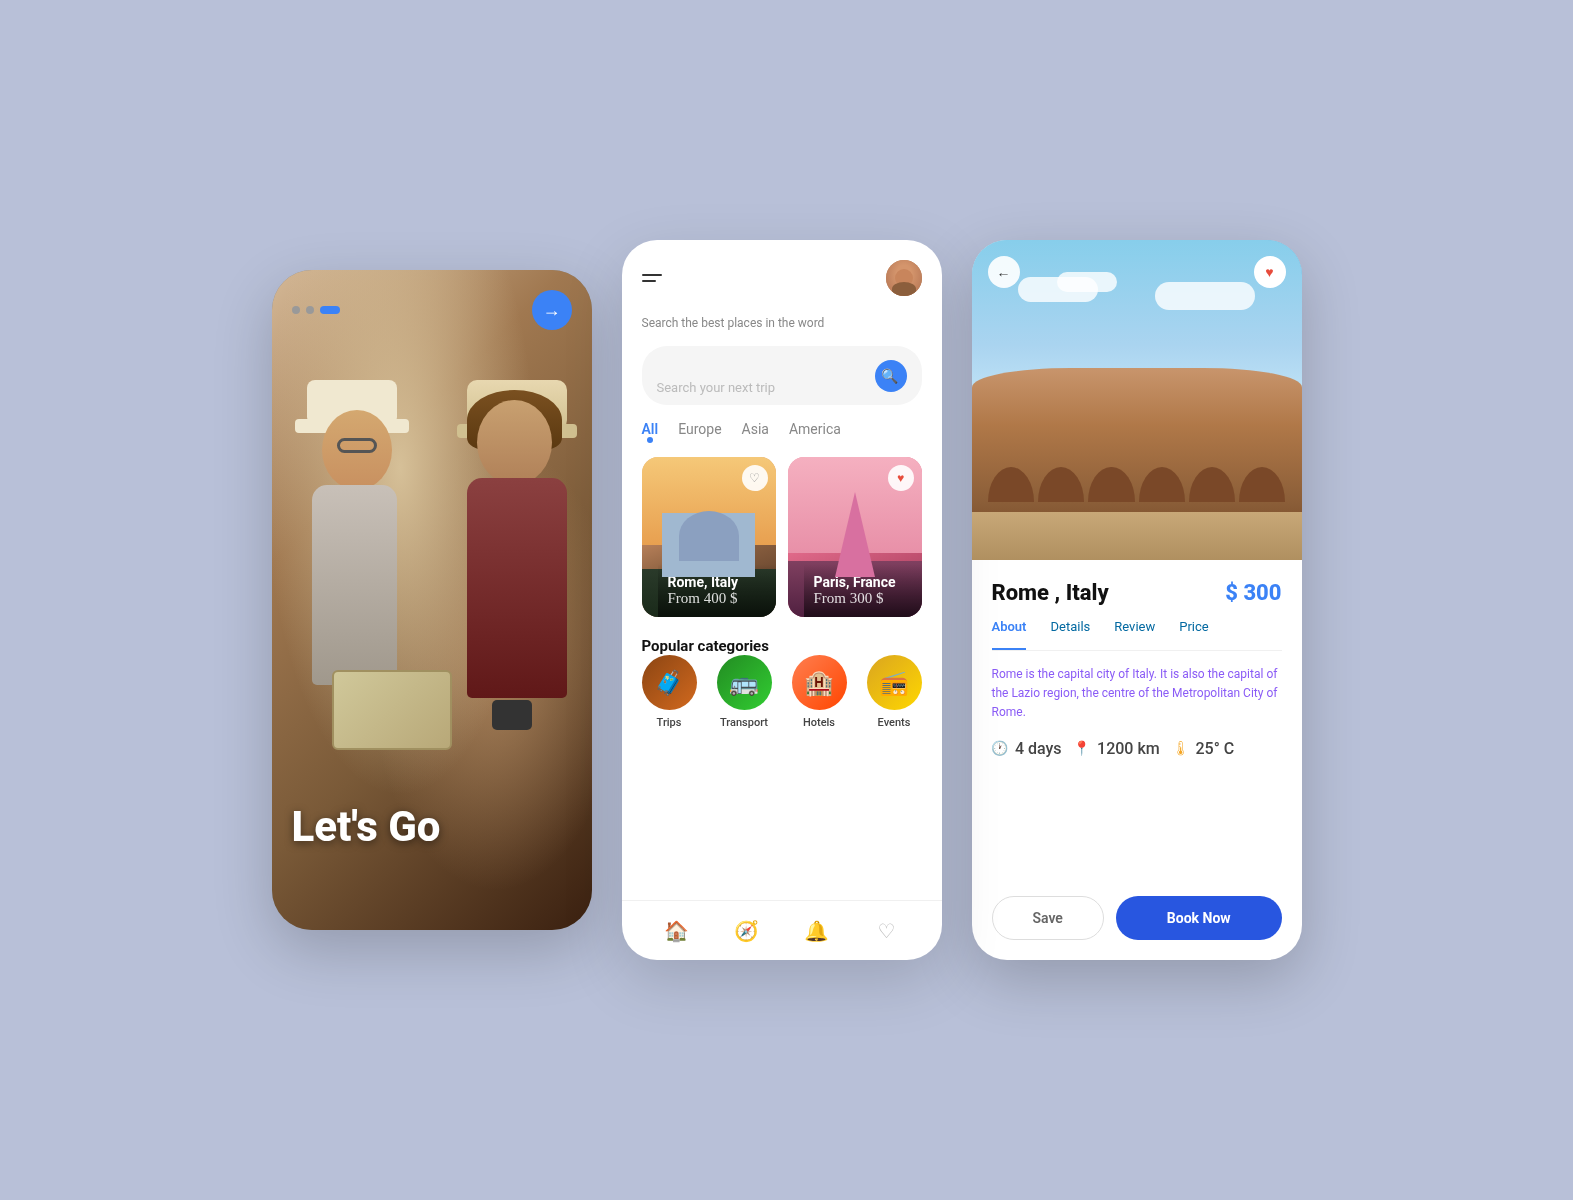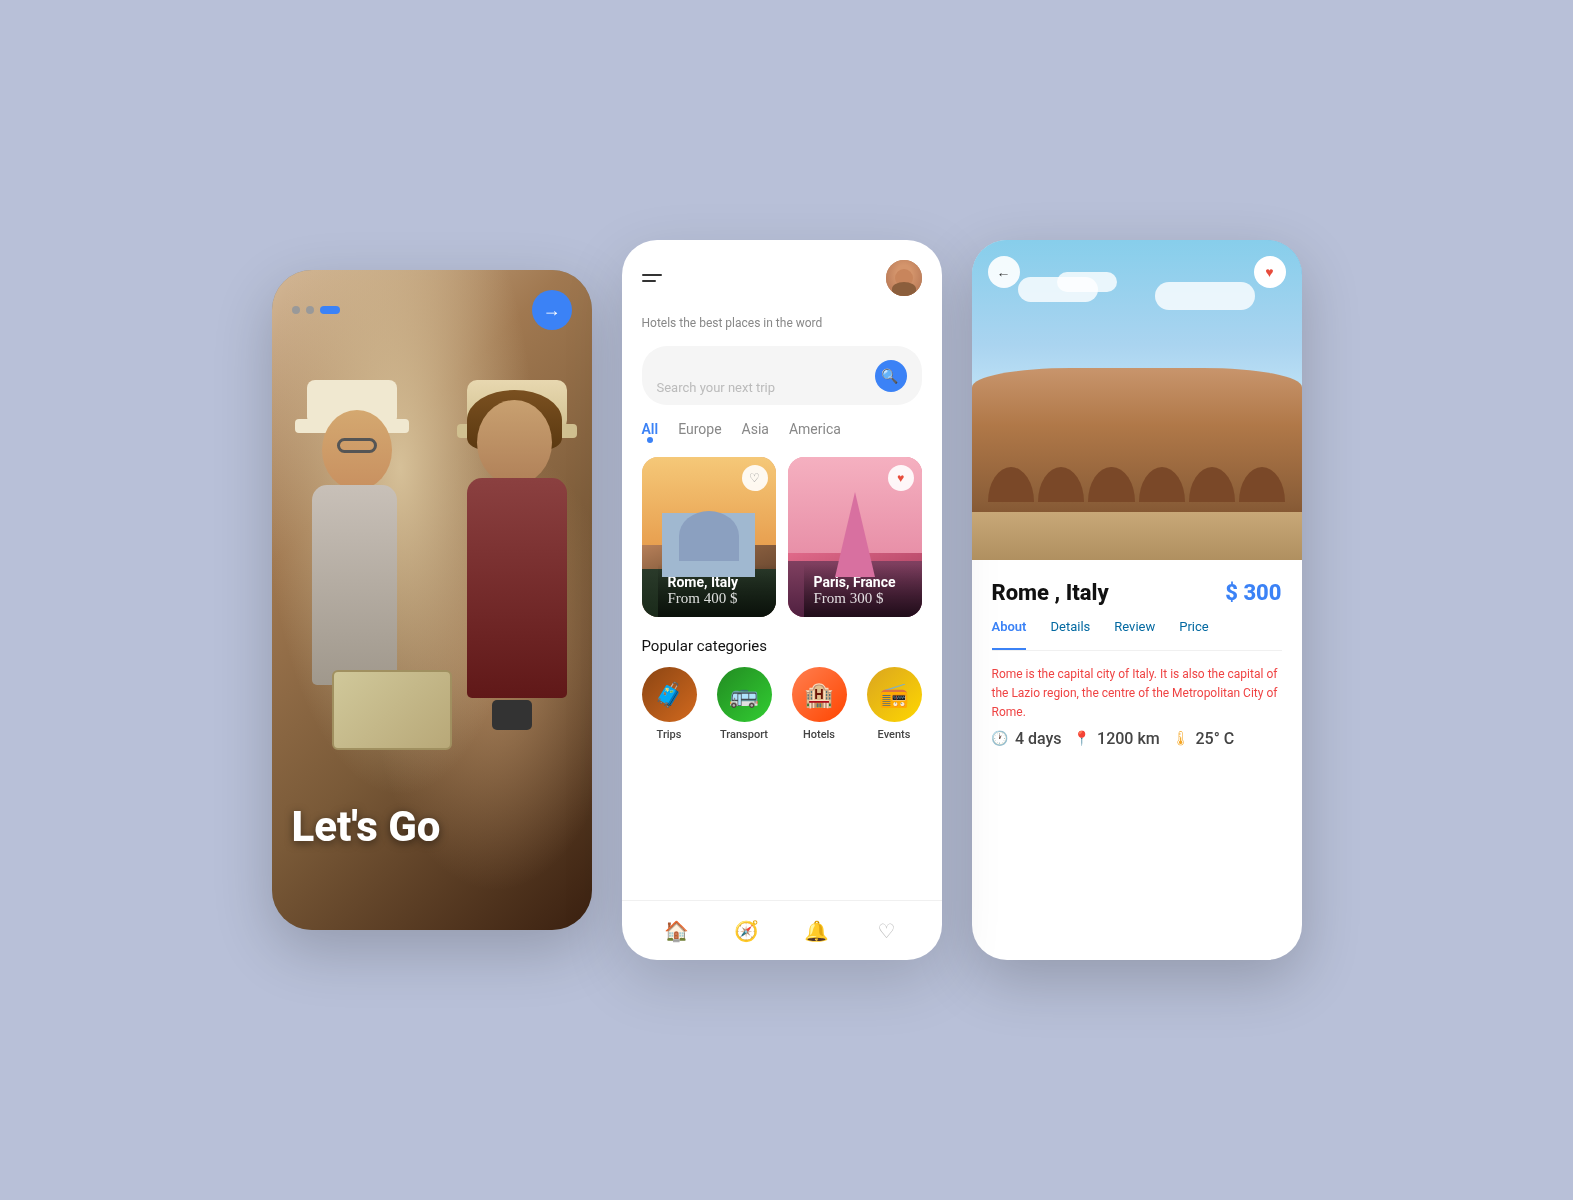--- a/index.html
+++ b/index.html
@@ -334,23 +334,23 @@
     }
     .paris-buildings {
       position: absolute;
       bottom: 0; left: 0; right: 0;
       height: 35%;
       background: linear-gradient(to bottom, #804060, #502040);
     }
 
     .categories-title {
       font-size: 15px;
-      font-weight: 400;
+      font-weight: 700;
       color: #111;
-      margin-bottom: 12px;
+      margin-bottom: 0;
     }
     .categories-row {
       display: flex;
       justify-content: space-between;
     }
     .category-item {
       display: flex;
       flex-direction: column;
       align-items: center;
       gap: 6px;
@@ -555,23 +555,23 @@
       content: '';
       position: absolute;
       bottom: -10px;
       left: 0;
       right: 0;
       height: 2px;
       background: #3b82f6;
     }
     .info-description {
       font-size: 12px;
-      color: #ef4444;
+      color: #8b5cf6;
       line-height: 1.6;
-      margin-bottom: 6px;
+      margin-bottom: 16px;
     }
     .info-stats {
       display: flex;
       gap: 12px;
       margin-bottom: 20px;
     }
     .stat-item {
       display: flex;
       align-items: center;
       gap: 6px;
@@ -806,21 +806,21 @@
       <div class="screen2-header">
         <div class="hamburger">
           <div class="hamburger-line"></div>
           <div class="hamburger-line" style="width:14px;"></div>
         </div>
         <div class="avatar-circle">
           <div class="avatar-face"></div>
         </div>
       </div>
 
-      <div class="discover-subtitle">Hotels the best places in the word</div>
+      <div class="discover-subtitle">Search the best places in the word</div>
 
       <div class="search-bar">
         <span class="search-text">Search your next trip</span>
         <div class="search-icon-btn">
           <span>🔍</span>
         </div>
       </div>
 
       <div class="tabs-row">
         <div class="tab-item active">All</div>
@@ -960,16 +960,20 @@
         <div class="stat-item">
           <span class="stat-icon" style="color:#e74c3c;">📍</span>
           <span class="stat-text">1200 km</span>
         </div>
         <div class="stat-item">
           <span class="stat-icon" style="color:#f5a623;">🌡</span>
           <span class="stat-text">25° C</span>
         </div>
       </div>
 
+      <div class="action-buttons">
+        <div class="save-btn">Save</div>
+        <div class="book-btn">Book Now</div>
+      </div>
     </div>
   </div>
 
 </div>
 
 </body></html>

